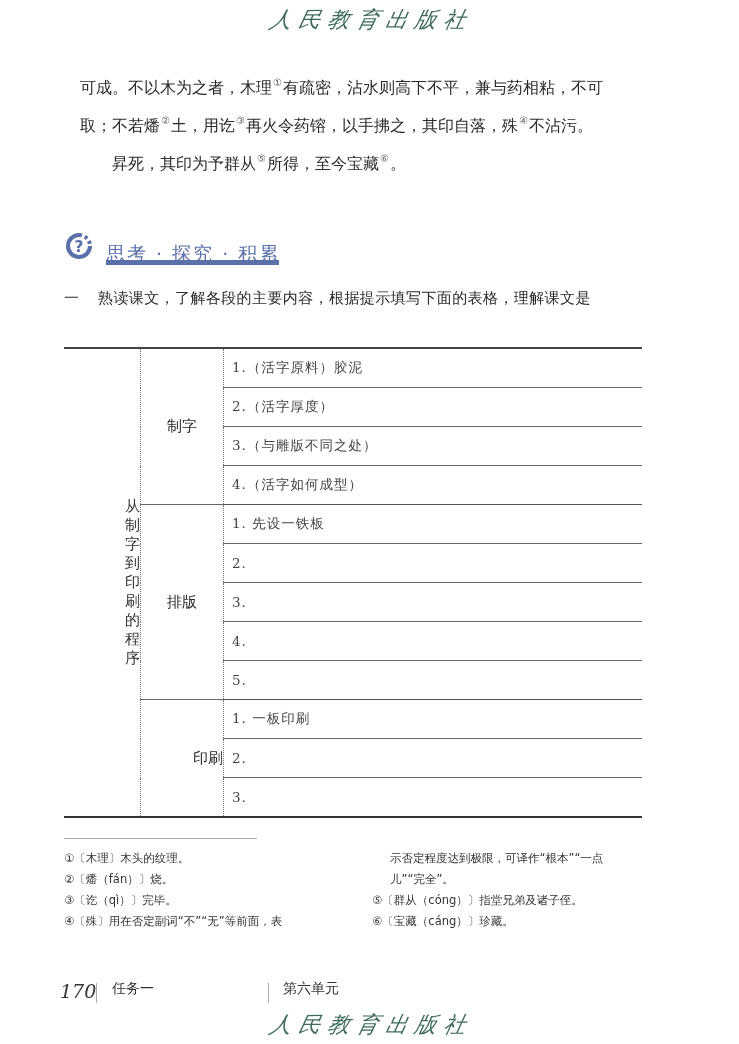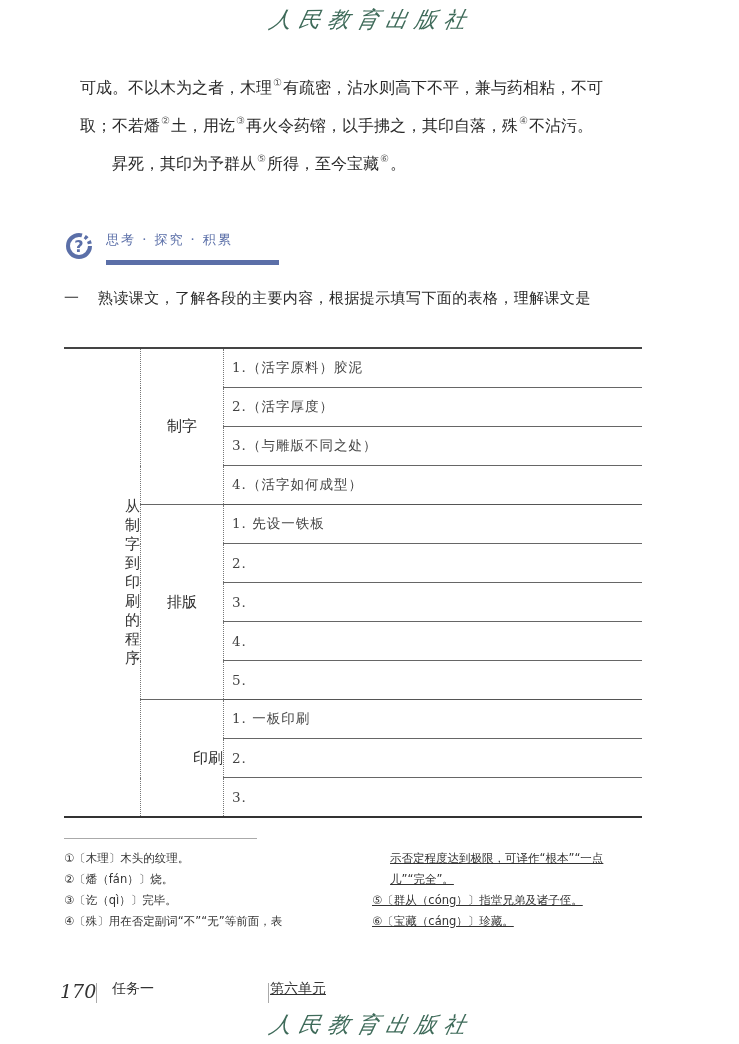--- a/index.html
+++ b/index.html
@@ -12,21 +12,21 @@
   .logo-top { top: 5px; }
   .logo-bottom { top: 1010px; }
 
   .para { left: 64px; width: 590px; font-size: 16px; line-height: 33px; }
   .para-line { white-space: nowrap; display: block; margin-left: 16px; }
   .indent { padding-left: 32px; }
   sup.fn { font-size: 10px; color: #666; vertical-align: 7px; margin: 0 1px; }
 
   .section-head { left: 64px; top: 228px; width: 220px; height: 44px; }
   .q-icon { position: absolute; left: 0; top: 3px; width: 30px; height: 30px; }
-  .section-title { position: absolute; left: 42px; top: 3px; font-size: 13px; color: #5b6fa8; letter-spacing: 2px; white-space: nowrap; }
+  .section-title { position: absolute; left: 42px; top: 13px; font-size: 19px; color: #5b6fa8; letter-spacing: 2px; white-space: nowrap; }
   .section-bar { position: absolute; left: 42px; top: 32px; width: 173px; height: 5px; background: #5b6fa8; }
 
   .task { left: 64px; top: 283px; width: 590px; font-size: 15px; line-height: 30px; }
   .task-num { position: absolute; left: 0; top: 0; }
   .task-text { position: absolute; left: 34px; top: 0; width: 560px; }
   .task-line { display: block; white-space: nowrap; letter-spacing: 0.4px; }
 
   table.proc { position: absolute; left: 64px; top: 347px; width: 578px; border-collapse: collapse; font-size: 14px; }
   table.proc td { padding: 0; vertical-align: middle; }
   .c-main { width: 76px; border-right: 1px dotted #777; text-align: right; }
@@ -34,29 +34,29 @@
   .c-item { height: 38px; border-bottom: 1.5px solid #666; padding-left: 8px !important; color: #444; font-size: 13.5px; letter-spacing: 1px; }
   tr.first td { border-top: 2px solid #444; }
   tr.group-end td.c-item { border-bottom: 1.5px solid #555; }
   tr.last td { border-bottom: 2px solid #333; }
   .stage-cell { border-bottom: 1.5px solid #666; }
   .vertical { display: inline-block; width: 18px; font-size: 15px; line-height: 19px; word-break: break-all; color: #333; }
 
   .fn-rule { left: 64px; top: 838px; width: 193px; height: 1px; background: #aaa; }
   .notes { font-family: "DejaVu Sans", sans-serif; font-size: 11.5px; line-height: 21px; color: #333; }
   .notes-left { left: 64px; top: 848px; width: 300px; }
-  .notes-right { left: 372px; top: 848px; width: 290px; text-decoration: underline; }
+  .notes-right { left: 372px; top: 848px; width: 290px; }
   .note { display: block; white-space: nowrap; }
   .note-cont { padding-left: 18px; }
 
   .footer { top: 980px; font-size: 14px; color: #333; }
   .page-num { left: 60px; font-size: 19px; font-style: italic; }
   .sep { width: 1px; height: 20px; background: #aaa; top: 983px; }
   .task-label { left: 112px; }
-  .unit-label { left: 270px; text-decoration: underline; }
+  .unit-label { left: 283px; }
 </style>
 </head>
 <body>
 
 <div class="abs logo logo-top">人民教育出版社</div>
 
 <div class="abs para" style="top:66px;">
   <span class="para-line"><span>可成。不以木为之者，木理</span><sup class="fn">①</sup><span>有疏密，沾水则高下不平，兼与药相粘，不可</span></span>
   <span class="para-line"><span>取；不若燔</span><sup class="fn">②</sup><span>土，用讫</span><sup class="fn">③</sup><span>再火令药镕，以手拂之，其印自落，殊</span><sup class="fn">④</sup><span>不沾污。</span></span>
   <span class="para-line indent"><span>昇死，其印为予群从</span><sup class="fn">⑤</sup><span>所得，至今宝藏</span><sup class="fn">⑥</sup><span>。</span></span>

